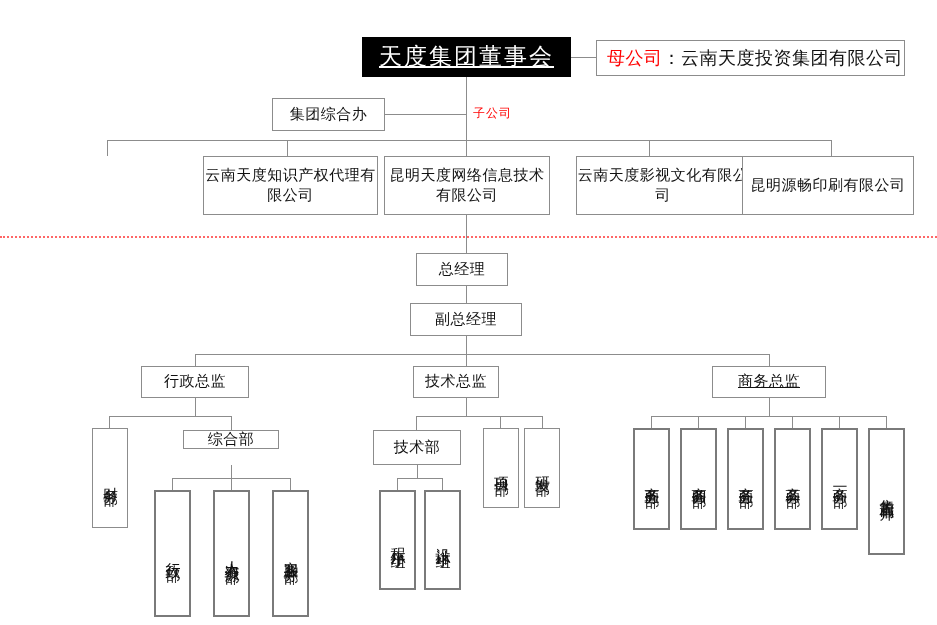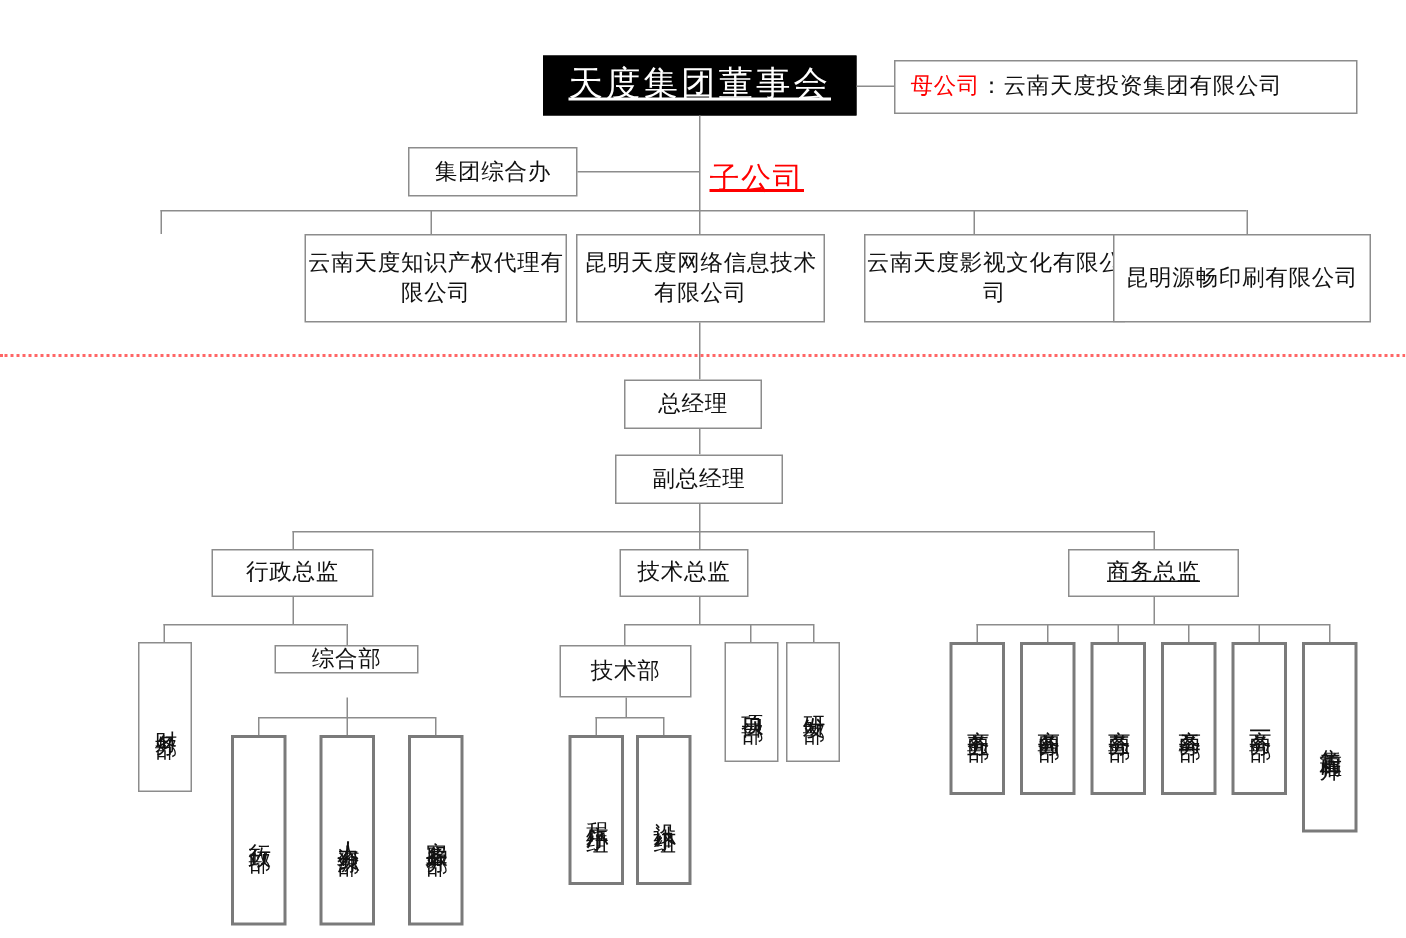--- a/index.html
+++ b/index.html
@@ -34,21 +34,21 @@
     letter-spacing: 0.5px;
   }
   .node.root {
     background: #000000;
     border: 1px solid #000000;
     color: #ffffff;
     font-size: 23px;
     letter-spacing: 2px;
   }
   .node.parent-co {
-    font-size: 15px;
+    font-size: 18px;
     letter-spacing: 0.5px;
     justify-content: flex-start;
     padding-left: 10px;
   }
   .node.vert {
     writing-mode: vertical-rl;
     text-orientation: upright;
     letter-spacing: 2px;
     align-items: center;
     justify-content: center;
@@ -57,25 +57,24 @@
   .node.vert-thick {
     border-width: 2px;
     border-color: #7a7a7a;
   }
   .label-red {
     color: #ff0000;
   }
   
   .free-label {
     position: absolute;
-    font-size: 20px;
+    font-size: 12px;
     color: #ff0000;
     letter-spacing: 1px;
     white-space: nowrap;
-    text-decoration: underline;
   }
   
   .ln-v {
     position: absolute;
     width: 1px;
     background: #8c8c8c;
   }
   .ln-h {
     position: absolute;
     height: 1px;

